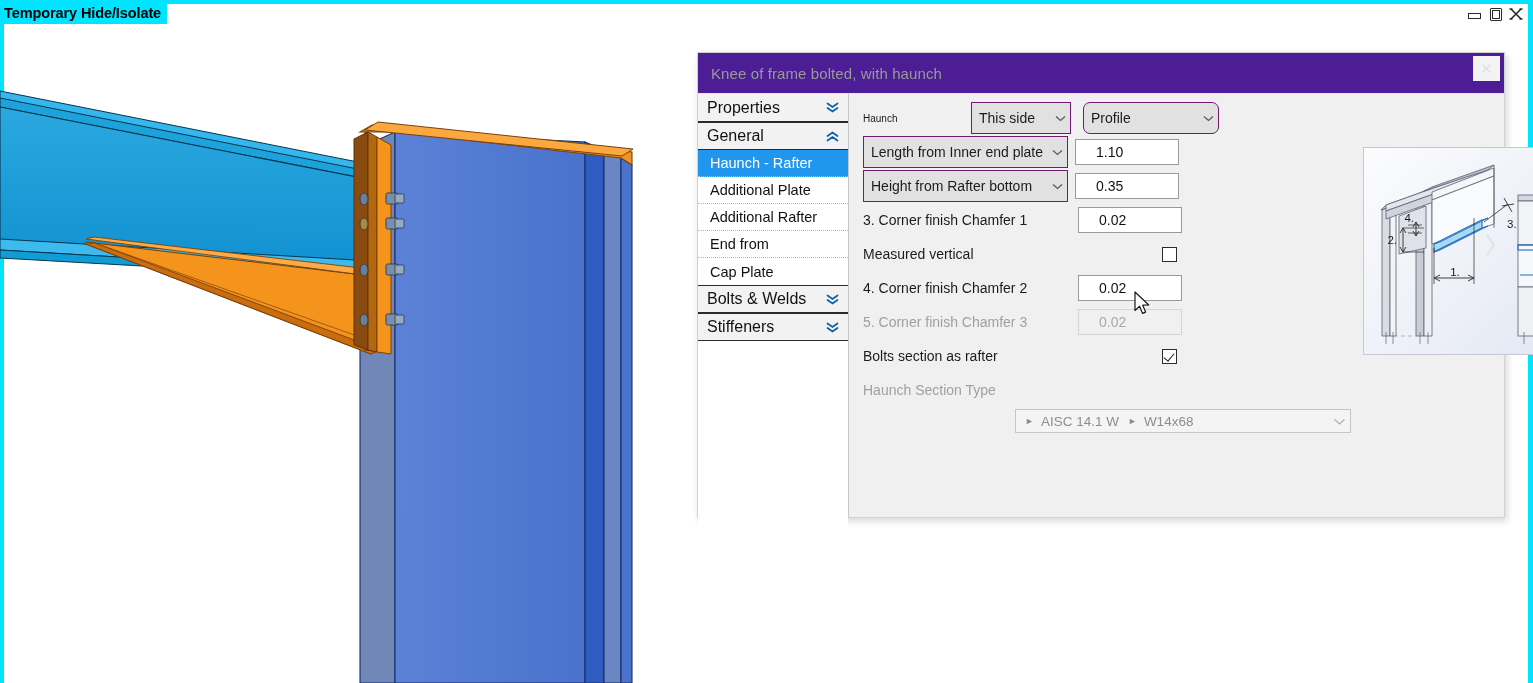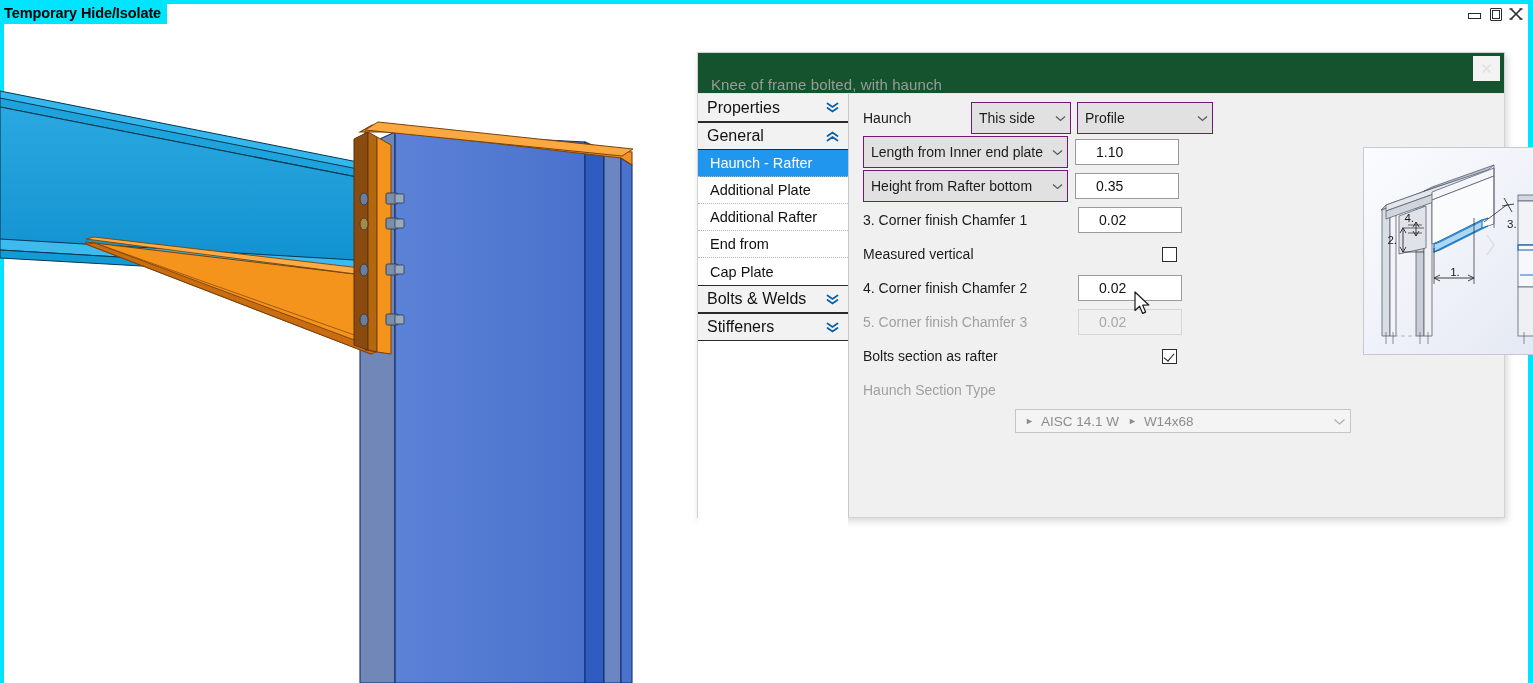--- a/index.html
+++ b/index.html
@@ -73,23 +73,23 @@
     left: 697px; top: 52px;
     width: 808px; height: 466px;
     background: #f0f0f0;
     border: 1px solid #d2d2d2;
     box-shadow: 2px 3px 7px rgba(0,0,0,0.16);
     display: flex; flex-direction: column;
     z-index: 20;
   }
   #dlg-titlebar {
     height: 41px;
-    background: #14532d;
+    background: #4c1d95;
     border-bottom: 1px solid #e6e6e6;
-    display: flex; align-items: flex-end;
+    display: flex; align-items: center;
     flex: 0 0 auto;
     position: relative;
   }
   #dlg-title {
     font-size: 15px; color: #9a9a9a;
     padding-left: 13px; letter-spacing: 0.1px;
   }
   #dlg-close-faint {
     position: absolute; right: 4px; top: 3px;
     width: 27px; height: 25px;
@@ -150,21 +150,21 @@
     position: relative;
     padding: 9px 0 0 0;
   }
   .field-row {
     display: flex; align-items: center;
     height: 30px;
     margin: 0 0 4px 0;
     padding-left: 14px;
   }
   .lbl-static {
-    font-size: 14px; color: #1b1b1b;
+    font-size: 10px; color: #1b1b1b;
     width: 108px; flex: 0 0 auto;
   }
   .lbl-wide {
     font-size: 14px; color: #1b1b1b;
     width: 210px; flex: 0 0 auto;
   }
   .lbl-dim { color: #a0a0a0; }
 
   .combo {
     height: 32px;
@@ -175,21 +175,21 @@
     padding: 0 4px 0 7px;
     font-size: 14px; color: #1b1b1b;
     cursor: pointer;
     overflow: hidden; white-space: nowrap;
   }
   .combo .cap { overflow: hidden; text-overflow: clip; white-space: nowrap; }
   .combo .dd { color: #5a5a5a; font-size: 11px; margin-left: 6px; flex: 0 0 auto; }
   .combo .dd svg { display: block; }
 
   .combo-thisside { width: 100px; }
-  .combo-profile  { width: 136px; margin-left: 6px; }
+  .combo-profile  { width: 136px; margin-left: 12px; border-radius: 7px; }
   .combo-long     { width: 205px; }
 
   .txtbox {
     height: 26px; width: 104px;
     background: #ffffff;
     border: 1px solid #9a9a9a;
     font-size: 14px; color: #111;
     padding: 0 20px;
     display: flex; align-items: center;
     margin-left: 7px;

